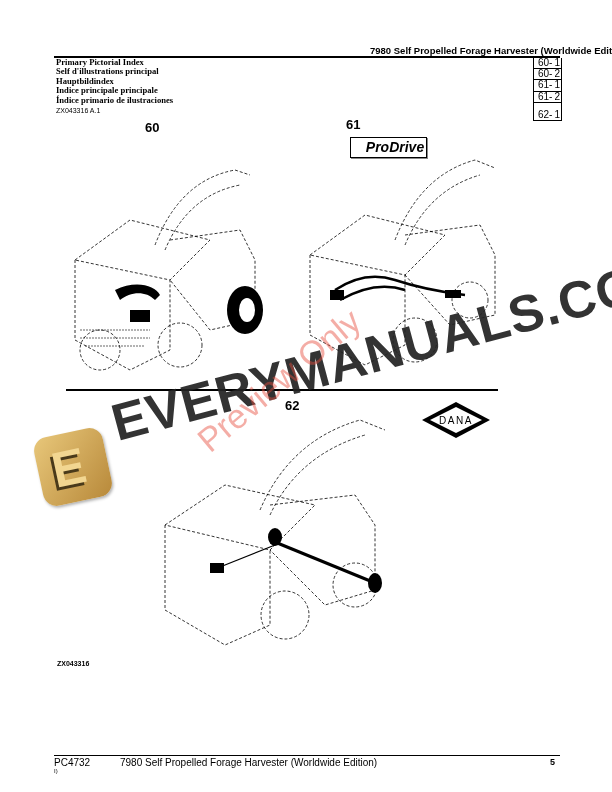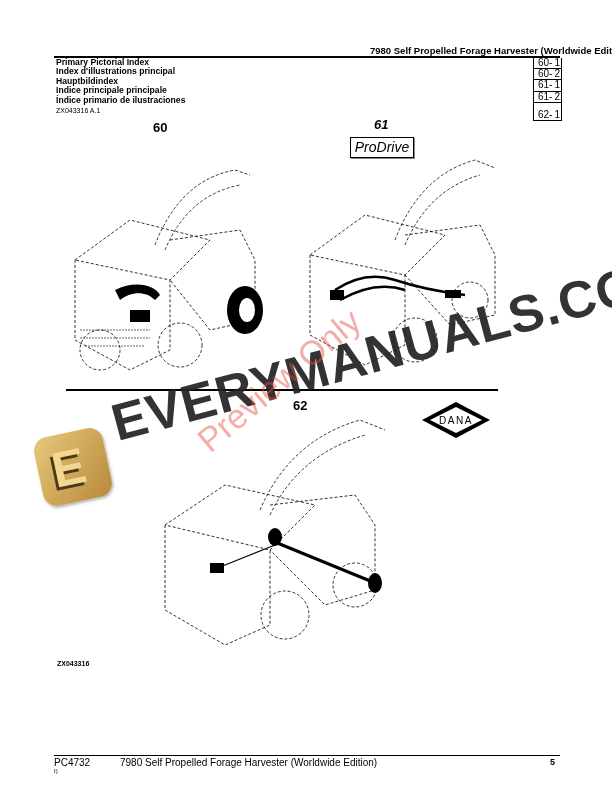--- a/index.html
+++ b/index.html
@@ -1,47 +1,47 @@
 <!DOCTYPE html>
 <html><head>
 <meta charset="utf-8">
 <style>
   html, body { margin:0; padding:0; background:#fff; }
   body { width:612px; height:792px; position:relative; overflow:hidden; font-family:"Liberation Sans", sans-serif; color:#000; }
   .abs { position:absolute; }
   .hdr-title { left:370px; top:45px; font-size:9.5px; font-weight:bold; white-space:nowrap; }
   .hdr-rule { left:54px; top:56px; width:506px; height:1.5px; background:#000; }
-  .idx-titles { left:56px; top:58px; font-size:8.6px; font-weight:bold; line-height:9.4px; }
+  .idx-titles { left:56px; top:58px; font-size:8.6px; font-weight:bold; line-height:9.4px;font-family:Liberation Serif, serif; }
   .idx-ref { left:56px; top:107px; font-size:7px; }
   .ref-table { left:533px; top:58px; width:27px; border:1px solid #000; border-top:none; font-size:10px; }
   .ref-row { display:flex; justify-content:space-between; padding:0 1px 0 4px; line-height:10.2px; border-bottom:1px solid #000; }
   .ref-row.split { border-bottom:1.5px solid #000; }
   .ref-row:last-child { border-bottom:none;margin-top:7px; }
-  .fig-label { font-size:13px; font-weight:bold;margin-left:8px; }
-  .prodrive { left:350px; top:137px; width:62px; height:19px; border:1px solid #000; box-shadow:1px 1px 0 #888; font-size:14px; font-weight:normal; font-style:italic; text-align:center; line-height:19px; }
+  .fig-label { font-size:13px; font-weight:bold; }
+  .prodrive { left:350px; top:137px; width:62px; height:19px; border:1px solid #000; box-shadow:1px 1px 0 #888; font-size:14px; font-weight:bold; font-style:italic; text-align:center; line-height:19px;padding-left:13px; }
   .mid-rule { left:66px; top:389px; width:432px; height:1.5px; background:#000; }
   .footer-rule { left:54px; top:755px; width:506px; height:1px; background:#000; }
   .footer { top:757px; font-size:10px; white-space:nowrap; }
   .footer-sub { left:54px; top:768px; font-size:6px; }
   .page-num { left:550px; top:757px; font-size:9px; font-weight:bold; }
   .zxcode { left:57px; top:660px; font-size:7px; font-weight:bold; }
   .wm { left:105px; top:395px; transform-origin:0 0; transform:rotate(-15deg); font-size:52px; font-weight:bold; color:#222; letter-spacing:1px; white-space:nowrap; opacity:0.92; }
   .wm-preview { left:190px; top:430px; transform-origin:0 0; transform:rotate(-40deg); font-size:34px; color:#e74c3c; opacity:0.45; white-space:nowrap; }
   .wm-logo { left:38px; top:432px; width:70px; height:70px; border-radius:14px; background:linear-gradient(135deg,#e8c77a,#b8893a); transform:rotate(-12deg); box-shadow:1px 2px 3px rgba(0,0,0,0.3); }
   .wm-logo span { position:absolute; left:14px; top:6px; font-size:50px; font-weight:bold; color:#f2d691; text-shadow:-3px 3px 0 #4a3a1a; }
 </style>
 </head>
 <body>
 
 <div class="abs hdr-title">7980 Self Propelled Forage Harvester (Worldwide Edition)</div>
 <div class="abs hdr-rule"></div>
 
 <div class="abs idx-titles">
   <div>Primary Pictorial Index</div>
-  <div>Index d'illustrations principal</div>
+  <div>Self d'illustrations principal</div>
   <div>Hauptbildindex</div>
   <div>Indice principale principale</div>
   <div>Índice primario de ilustraciones</div>
 </div>
 <div class="abs idx-ref">ZX043316 A.1</div>
 
 <div class="abs ref-table">
   <div class="ref-row">
       <span>60-</span>
       <span>1</span>
@@ -79,21 +79,21 @@
     <ellipse cx="185" cy="160" rx="18" ry="24"></ellipse>
     <ellipse cx="187" cy="160" rx="8" ry="12" fill="#fff"></ellipse>
     <path d="M55 140 C75 130 95 135 100 145 L95 150 C85 140 70 142 60 150 Z"></path>
     <rect x="70" y="160" width="20" height="12"></rect>
   </g>
   <g fill="none" stroke="#000" stroke-width="0.6">
     <path d="M20 180 L90 180 M20 188 L90 188 M25 196 L85 196" stroke-dasharray="2,1"></path>
   </g>
 </svg>
 
-<div class="abs fig-label" style="left:366px;top:117px;font-style:italic;">61</div>
+<div class="abs fig-label" style="left:346px;top:117px;">61</div>
 <div class="abs prodrive">ProDrive</div>
 <svg class="abs" style="left:295px;top:150px;" width="225" height="230" viewBox="0 0 225 230">
   <g fill="none" stroke="#000" stroke-width="0.8" stroke-dasharray="3,2">
     <path d="M100 90 Q125 25 180 10 L200 18"></path>
     <path d="M110 95 Q133 40 185 25"></path>
     <path d="M15 105 L70 65 L150 85 L110 125 Z"></path>
     <path d="M110 85 L185 75 L200 105 L200 165 L155 175 L110 125"></path>
     <path d="M15 105 L15 185 L70 215 L110 195 L110 125"></path>
     <circle cx="120" cy="190" r="22"></circle>
     <circle cx="175" cy="150" r="18"></circle>

